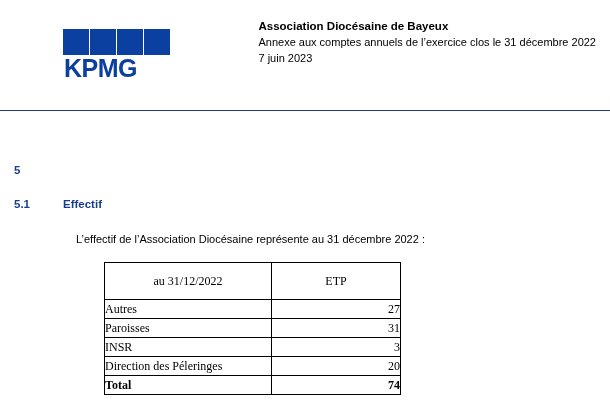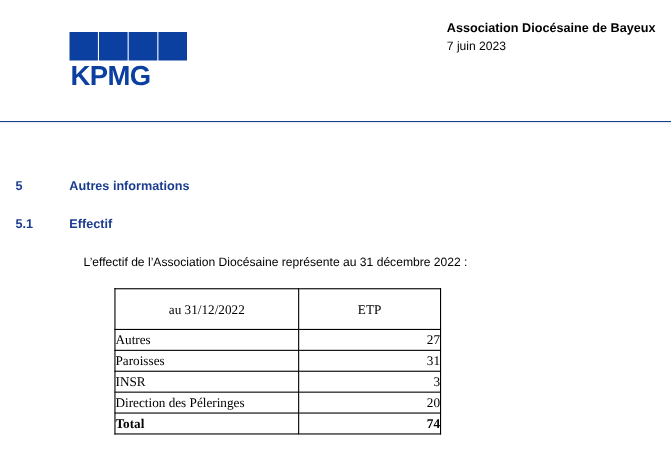--- a/index.html
+++ b/index.html
@@ -158,31 +158,31 @@
       <rect x="0" y="0" width="26" height="26" fill="#0b3fa0"></rect>
       <rect x="27" y="0" width="26" height="26" fill="#0b3fa0"></rect>
       <rect x="54" y="0" width="26" height="26" fill="#0b3fa0"></rect>
       <rect x="81" y="0" width="26" height="26" fill="#0b3fa0"></rect>
       <text x="1" y="48" font-family="'Liberation Sans', sans-serif" font-size="25" font-weight="bold" fill="#0b3fa0" letter-spacing="-0.5">KPMG</text>
     </svg>
   </div>
 
   <div class="header-text">
     <div class="header-line bold">Association Diocésaine de Bayeux</div>
+    <div class="header-line">Annexe aux comptes annuels de l’exercice clos le 31 décembre 2022</div>
     <div class="header-line">7 juin 2023</div>
   </div>
 
 </div>
 <div class="header-rule"></div>
 
 <div class="content">
 
   <div class="section-row" id="row-5">
     <div class="section-num">5</div>
-    <div class="section-title">Autres informations</div>
   </div>
 
   <div class="section-row" id="row-51">
     <div class="section-num">5.1</div>
     <div class="section-title">Effectif</div>
   </div>
 
   <div class="paragraph">L’effectif de l’Association Diocésaine représente au 31 décembre 2022 :</div>
 
   <div class="table-wrap">

